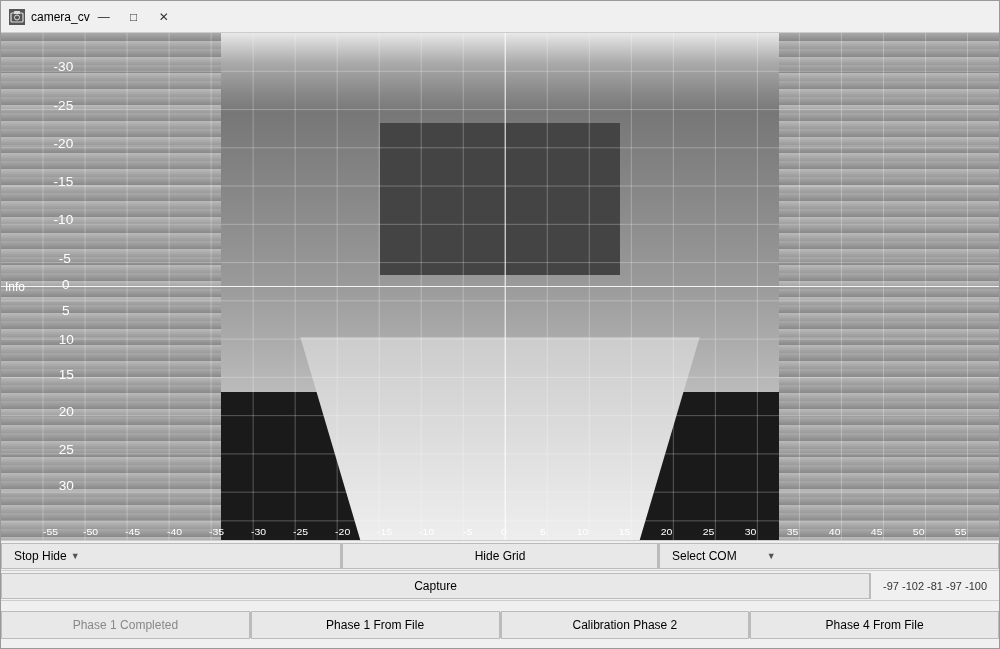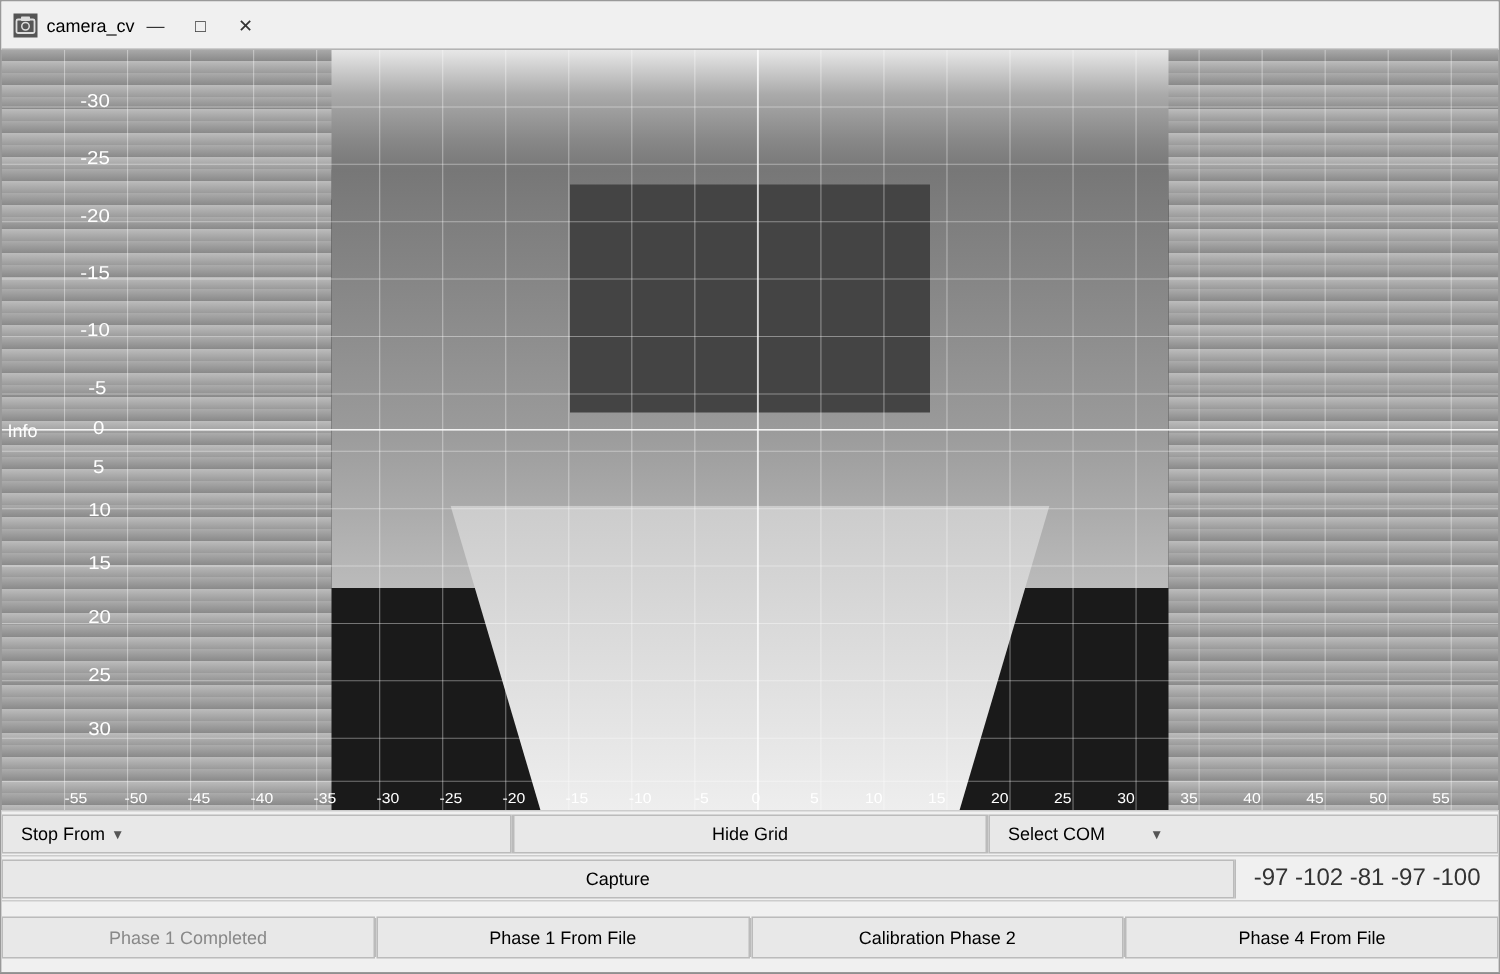--- a/index.html
+++ b/index.html
@@ -142,21 +142,21 @@
       background: #e8e8e8;
       border: 1px solid #bbb;
       cursor: pointer;
       font-size: 12px;
       display: flex;
       align-items: center;
       justify-content: center;
     }
     .values-display {
       padding: 0 12px;
-      font-size: 16px;
+      font-size: 11px;
       color: #333;
       white-space: nowrap;
     }
     .controls-row3 {
       display: flex;
       align-items: center;
       height: 48px;
       border-top: 1px solid #ccc;
     }
     .phase-btn {
@@ -371,21 +371,21 @@
         </svg>
       </div>
 
       <div class="info-label">Info</div>
     </div>
 
     <div class="controls-area">
 
       <div class="controls-row1">
         <button class="ctrl-btn" style="width:340px;">
-          <span>Stop From</span>
+          <span>Stop Hide</span>
           <span class="dropdown-arrow">▼</span>
         </button>
         <div class="divider-v"></div>
         <button class="ctrl-btn ctrl-btn-wide">
           <span>Hide Grid</span>
         </button>
         <div class="divider-v"></div>
         <button class="ctrl-btn" style="width:340px;gap:30px;">
           <span>Select COM</span>
           <span class="dropdown-arrow">▼</span>

